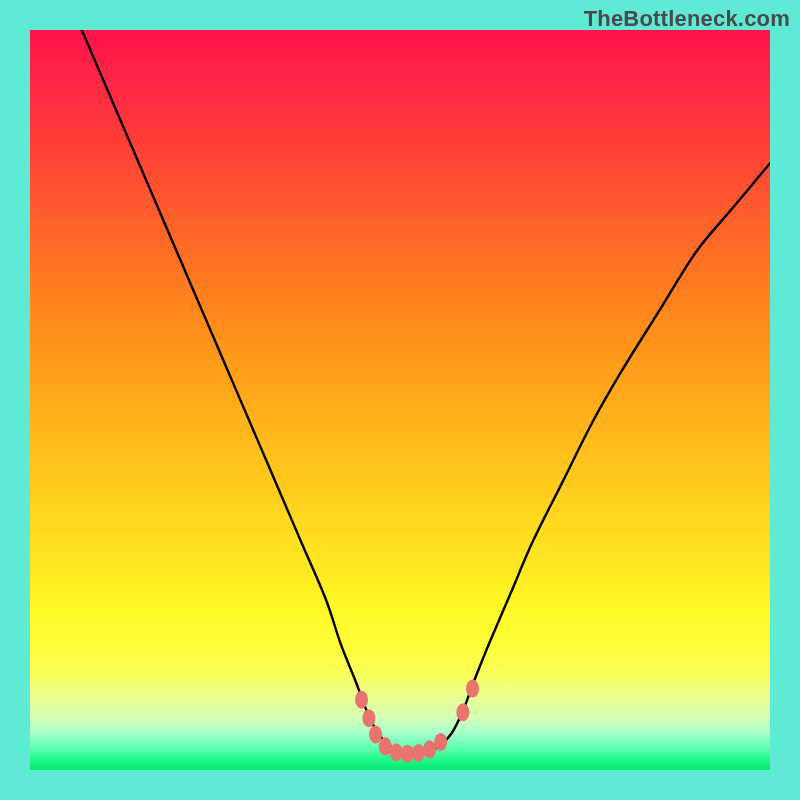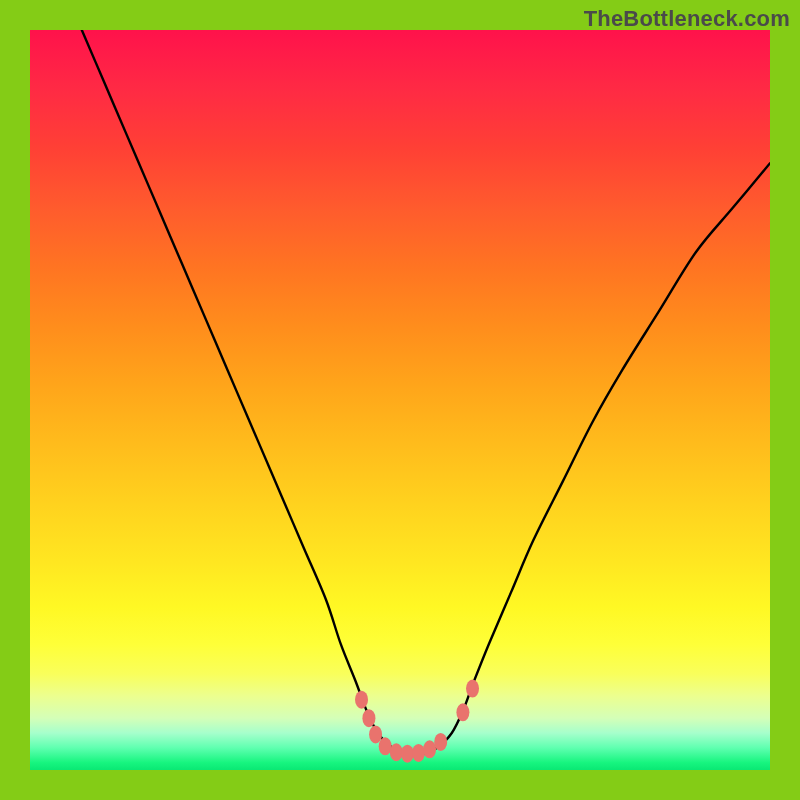--- a/index.html
+++ b/index.html
@@ -8,21 +8,21 @@
     width: 800px;
     height: 800px;
     overflow: hidden;
     background: #000;
     font-family: Arial, Helvetica, sans-serif;
   }
   .frame {
     position: relative;
     width: 800px;
     height: 800px;
-    background: #84cc16;
+    background: #5eead4;
   }
   .plot-area {
     position: absolute;
     left: 30px;
     top: 30px;
     width: 740px;
     height: 740px;
     background: linear-gradient(to bottom,
       #ff124b 0%,
       #ff2a44 8%,

